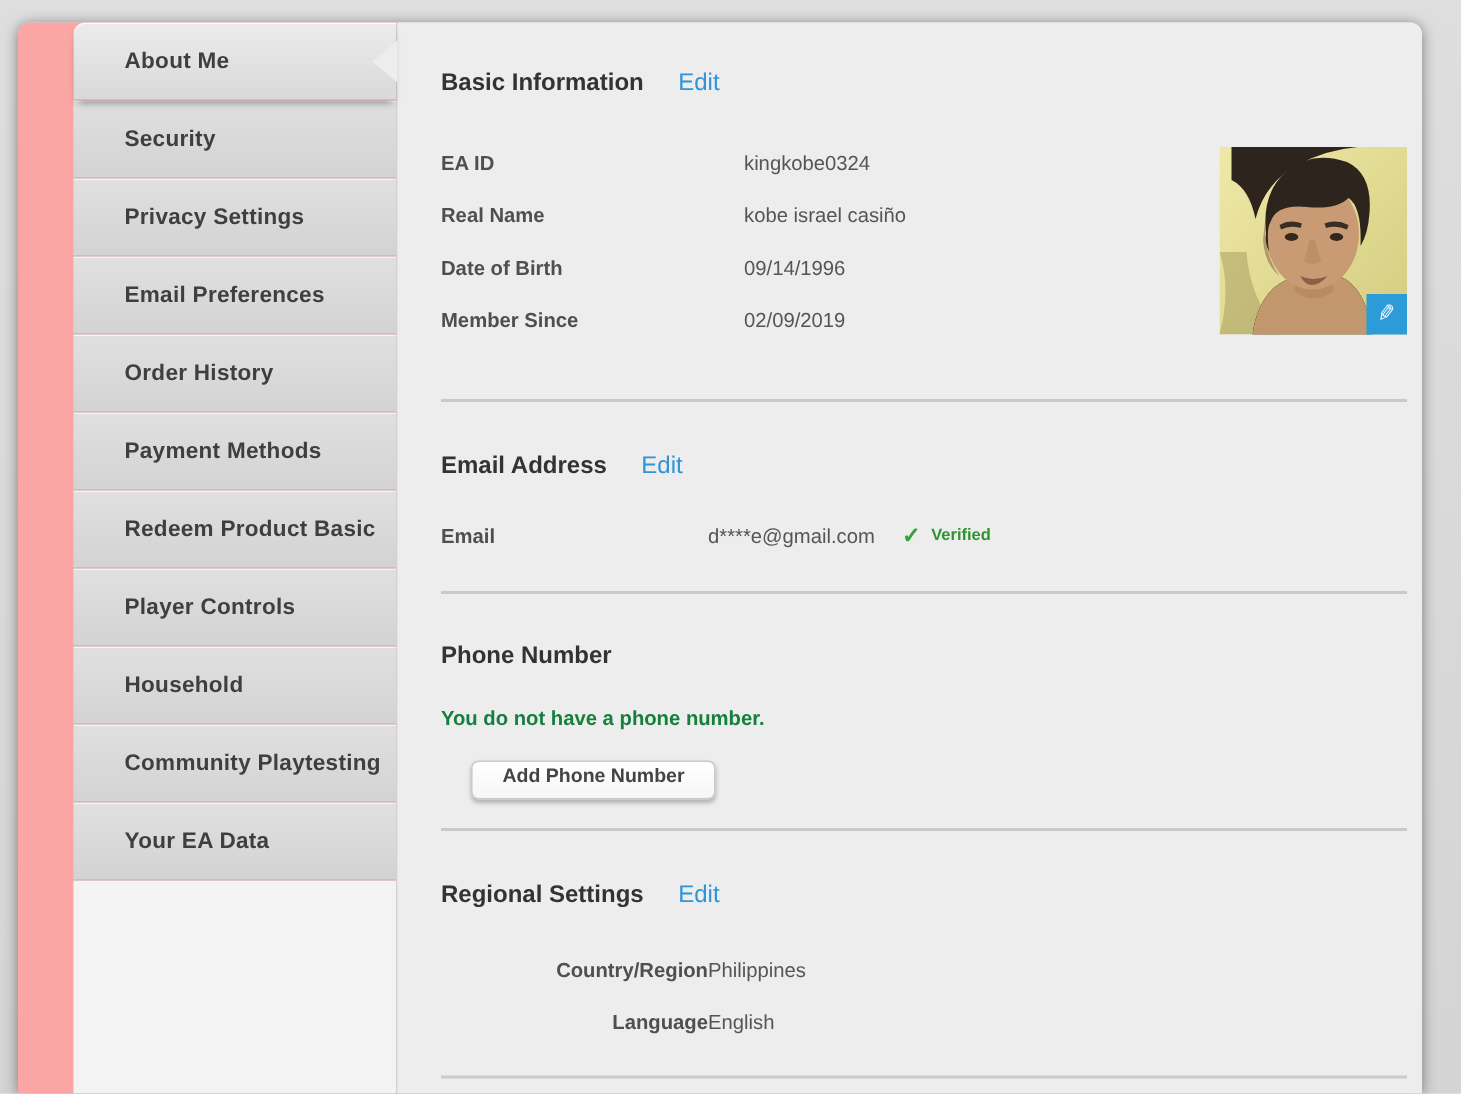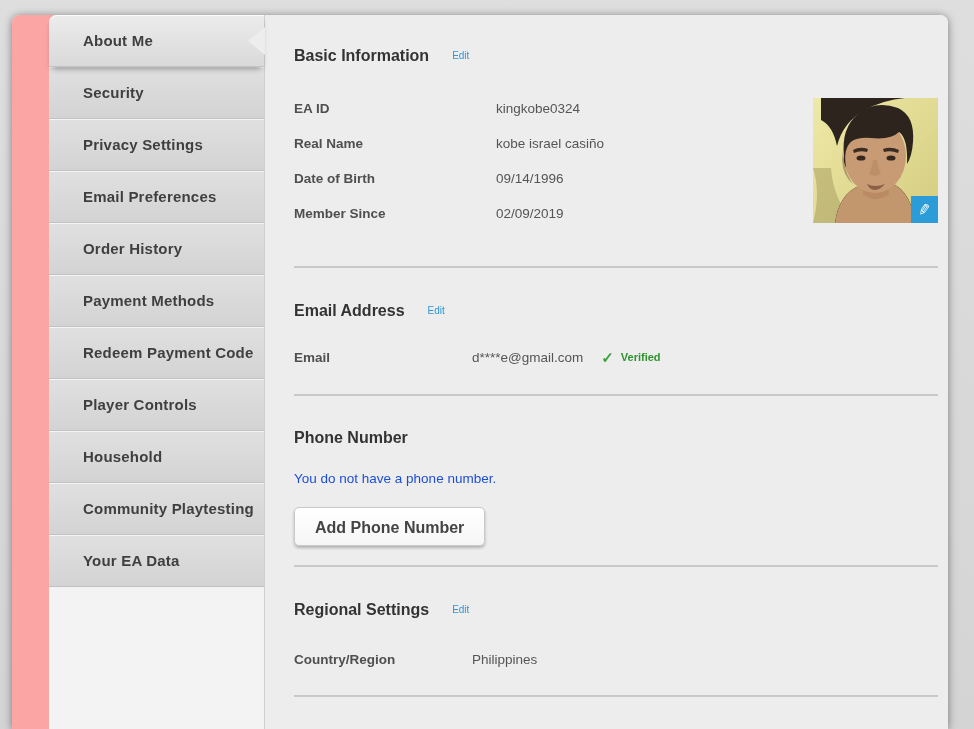--- a/index.html
+++ b/index.html
@@ -68,21 +68,21 @@
   }
   .section { position: relative; }
   .section + .section { border-top: 2px solid; border-image: linear-gradient(#c9c9c9, #fafafa) 1; }
   .section-header { display: flex; align-items: flex-end; }
   .section-title {
     font-size: 16px; font-weight: bold; color: #333333;
     line-height: 22px;
   }
   .edit-link {
     margin-left: 23px;
-    font-size: 10px; line-height: 22px;
+    font-size: 16px; line-height: 22px;
     text-decoration: none; cursor: pointer;
   }
   .info-row { display: flex; font-size: 13.5px; line-height: 17px; }
   .info-label { flex: 0 0 178px; font-weight: bold; color: #4f4f4f; }
   .info-value { color: #555555; }
   
   .section-basic { padding: 30px 0 26px 0; }
   .section-basic .section-header { margin-bottom: 33px; }
   .section-basic .info-row { margin-bottom: 18px; gap: 24px; }
   .section-basic .info-row:last-child { margin-bottom: 0; }
@@ -105,38 +105,39 @@
   
   .section-email { padding: 32px 0 28px 0; }
   .section-email .section-header { margin-bottom: 27px; }
   .verified-badge { display: inline-flex; align-items: center; margin-left: 18px; }
   .check-icon { font-size: 15px; font-weight: bold; margin-right: 7px; }
   .verified-label { font-size: 11px; font-weight: bold; }
   
   .section-phone { padding: 31px 0 19px 0; }
   .section-phone .section-header { margin-bottom: 21px; }
   .phone-empty {
-    font-size: 13.5px; font-weight: normal; color: #1d4ed8;
+    font-size: 13.5px; font-weight: bold; color: #15803d;
     line-height: 17px; margin-bottom: 20px;
   }
   .add-phone-btn {
     display: inline-block;
-    padding: 11px 20px 8px 20px;
+    padding: 1px 20px 8px 20px;
     font-family: "Liberation Sans", sans-serif;
-    font-size: 16px; font-weight: bold; color: #444444;
+    font-size: 13px; font-weight: bold; color: #444444;
     background: linear-gradient(#ffffff, #f6f6f6);
     border: 1px solid #c9c9c9;
     border-radius: 5px;
     box-shadow: 0 2px 3px rgba(0,0,0,0.25);
     cursor: pointer;
+    margin-left: 20px;
   }
   
   .section-regional { padding: 32px 0 27px 0; }
   .section-regional .section-header { margin-bottom: 30px; }
-  .section-regional .info-row { margin-bottom: 18px; }
+  .section-regional .info-row { margin-bottom: 18px; text-align: right; }
   .section-regional .info-row:last-child { margin-bottom: 0; }
 </style>
 </head>
 <body>
 
 <div class="page">
   <div class="panel">
 
     <nav class="sidebar">
       <div class="nav-item active">
@@ -152,21 +153,21 @@
       <div class="nav-item">
         <span class="nav-label">Email Preferences</span>
       </div>
       <div class="nav-item">
         <span class="nav-label">Order History</span>
       </div>
       <div class="nav-item">
         <span class="nav-label">Payment Methods</span>
       </div>
       <div class="nav-item">
-        <span class="nav-label">Redeem Payment Code</span>
+        <span class="nav-label">Redeem Product Basic</span>
       </div>
       <div class="nav-item">
         <span class="nav-label">Player Controls</span>
       </div>
       <div class="nav-item">
         <span class="nav-label">Household</span>
       </div>
       <div class="nav-item">
         <span class="nav-label">Community Playtesting</span>
       </div>
@@ -255,19 +256,23 @@
 
       <section class="section section-regional">
         <div class="section-header">
           <h2 class="section-title">Regional Settings</h2>
           <a class="edit-link" style="color:#2e95d6">Edit</a>
         </div>
         <div class="info-row">
           <span class="info-label">Country/Region</span>
           <span class="info-value">Philippines</span>
         </div>
+        <div class="info-row">
+          <span class="info-label">Language</span>
+          <span class="info-value">English</span>
+        </div>
       </section>
 
       <section class="section" style="height:40px;"></section>
 
     </main>
   </div>
 </div>
 
 </body></html>

